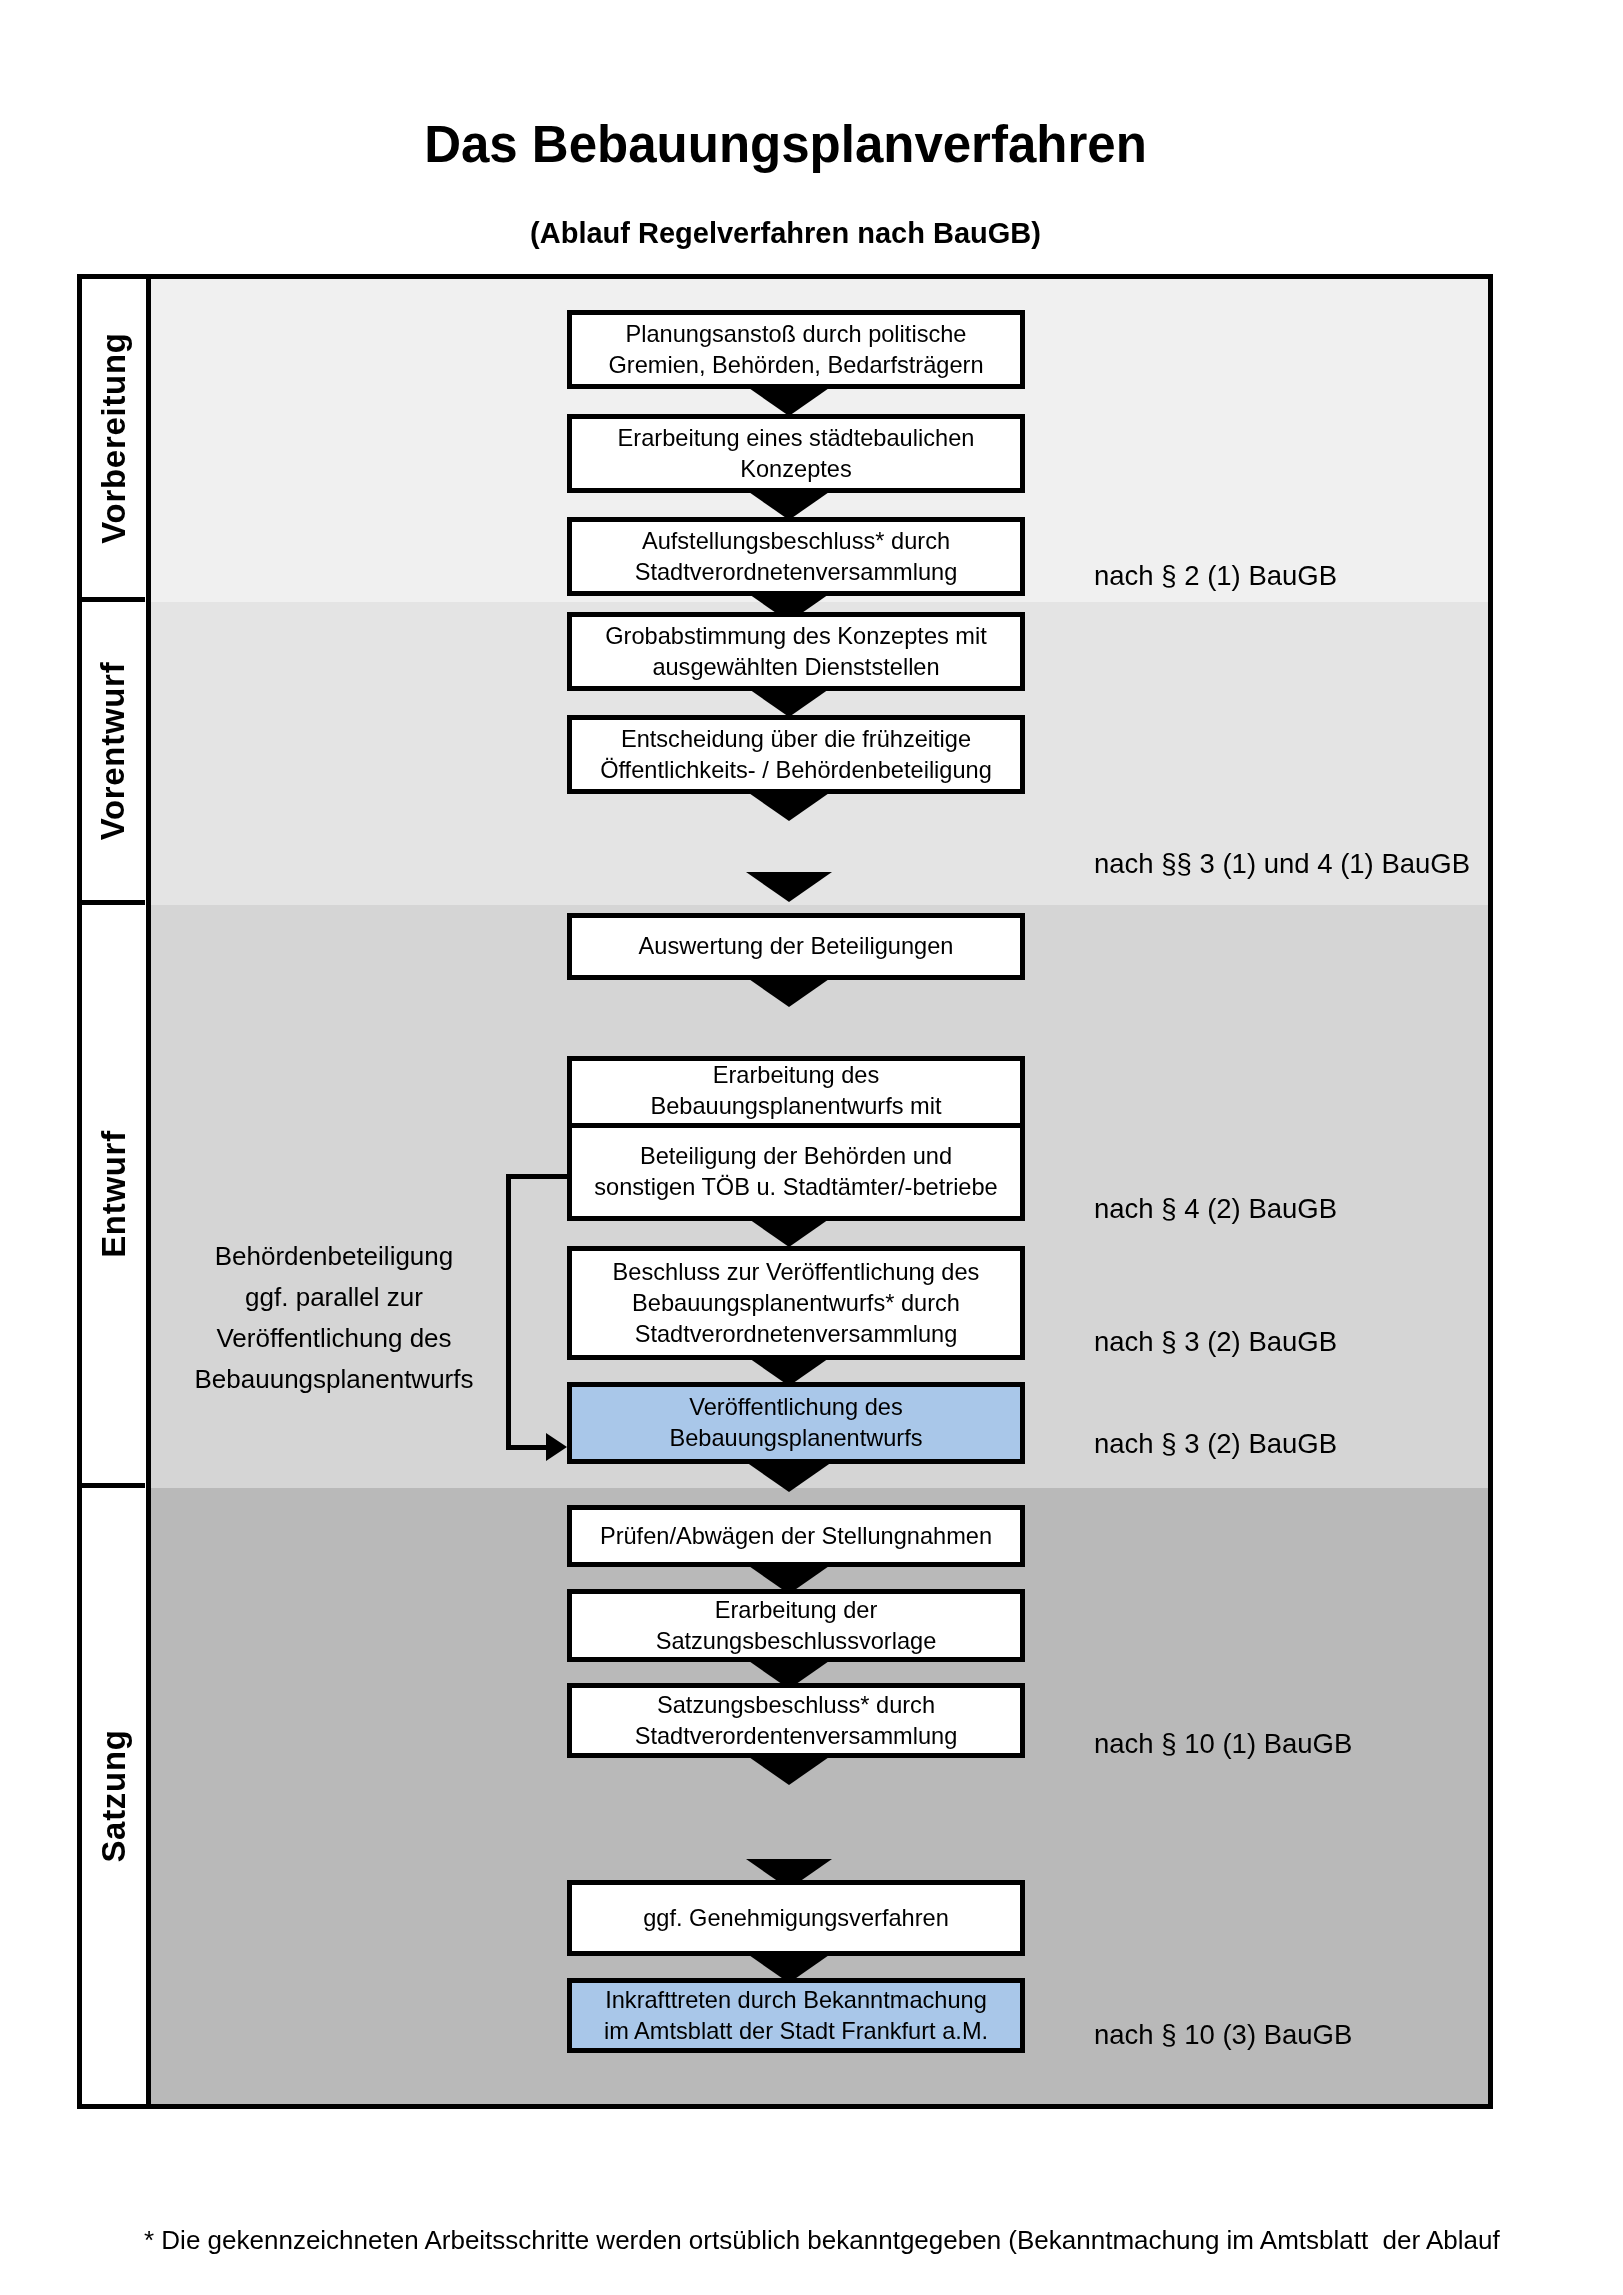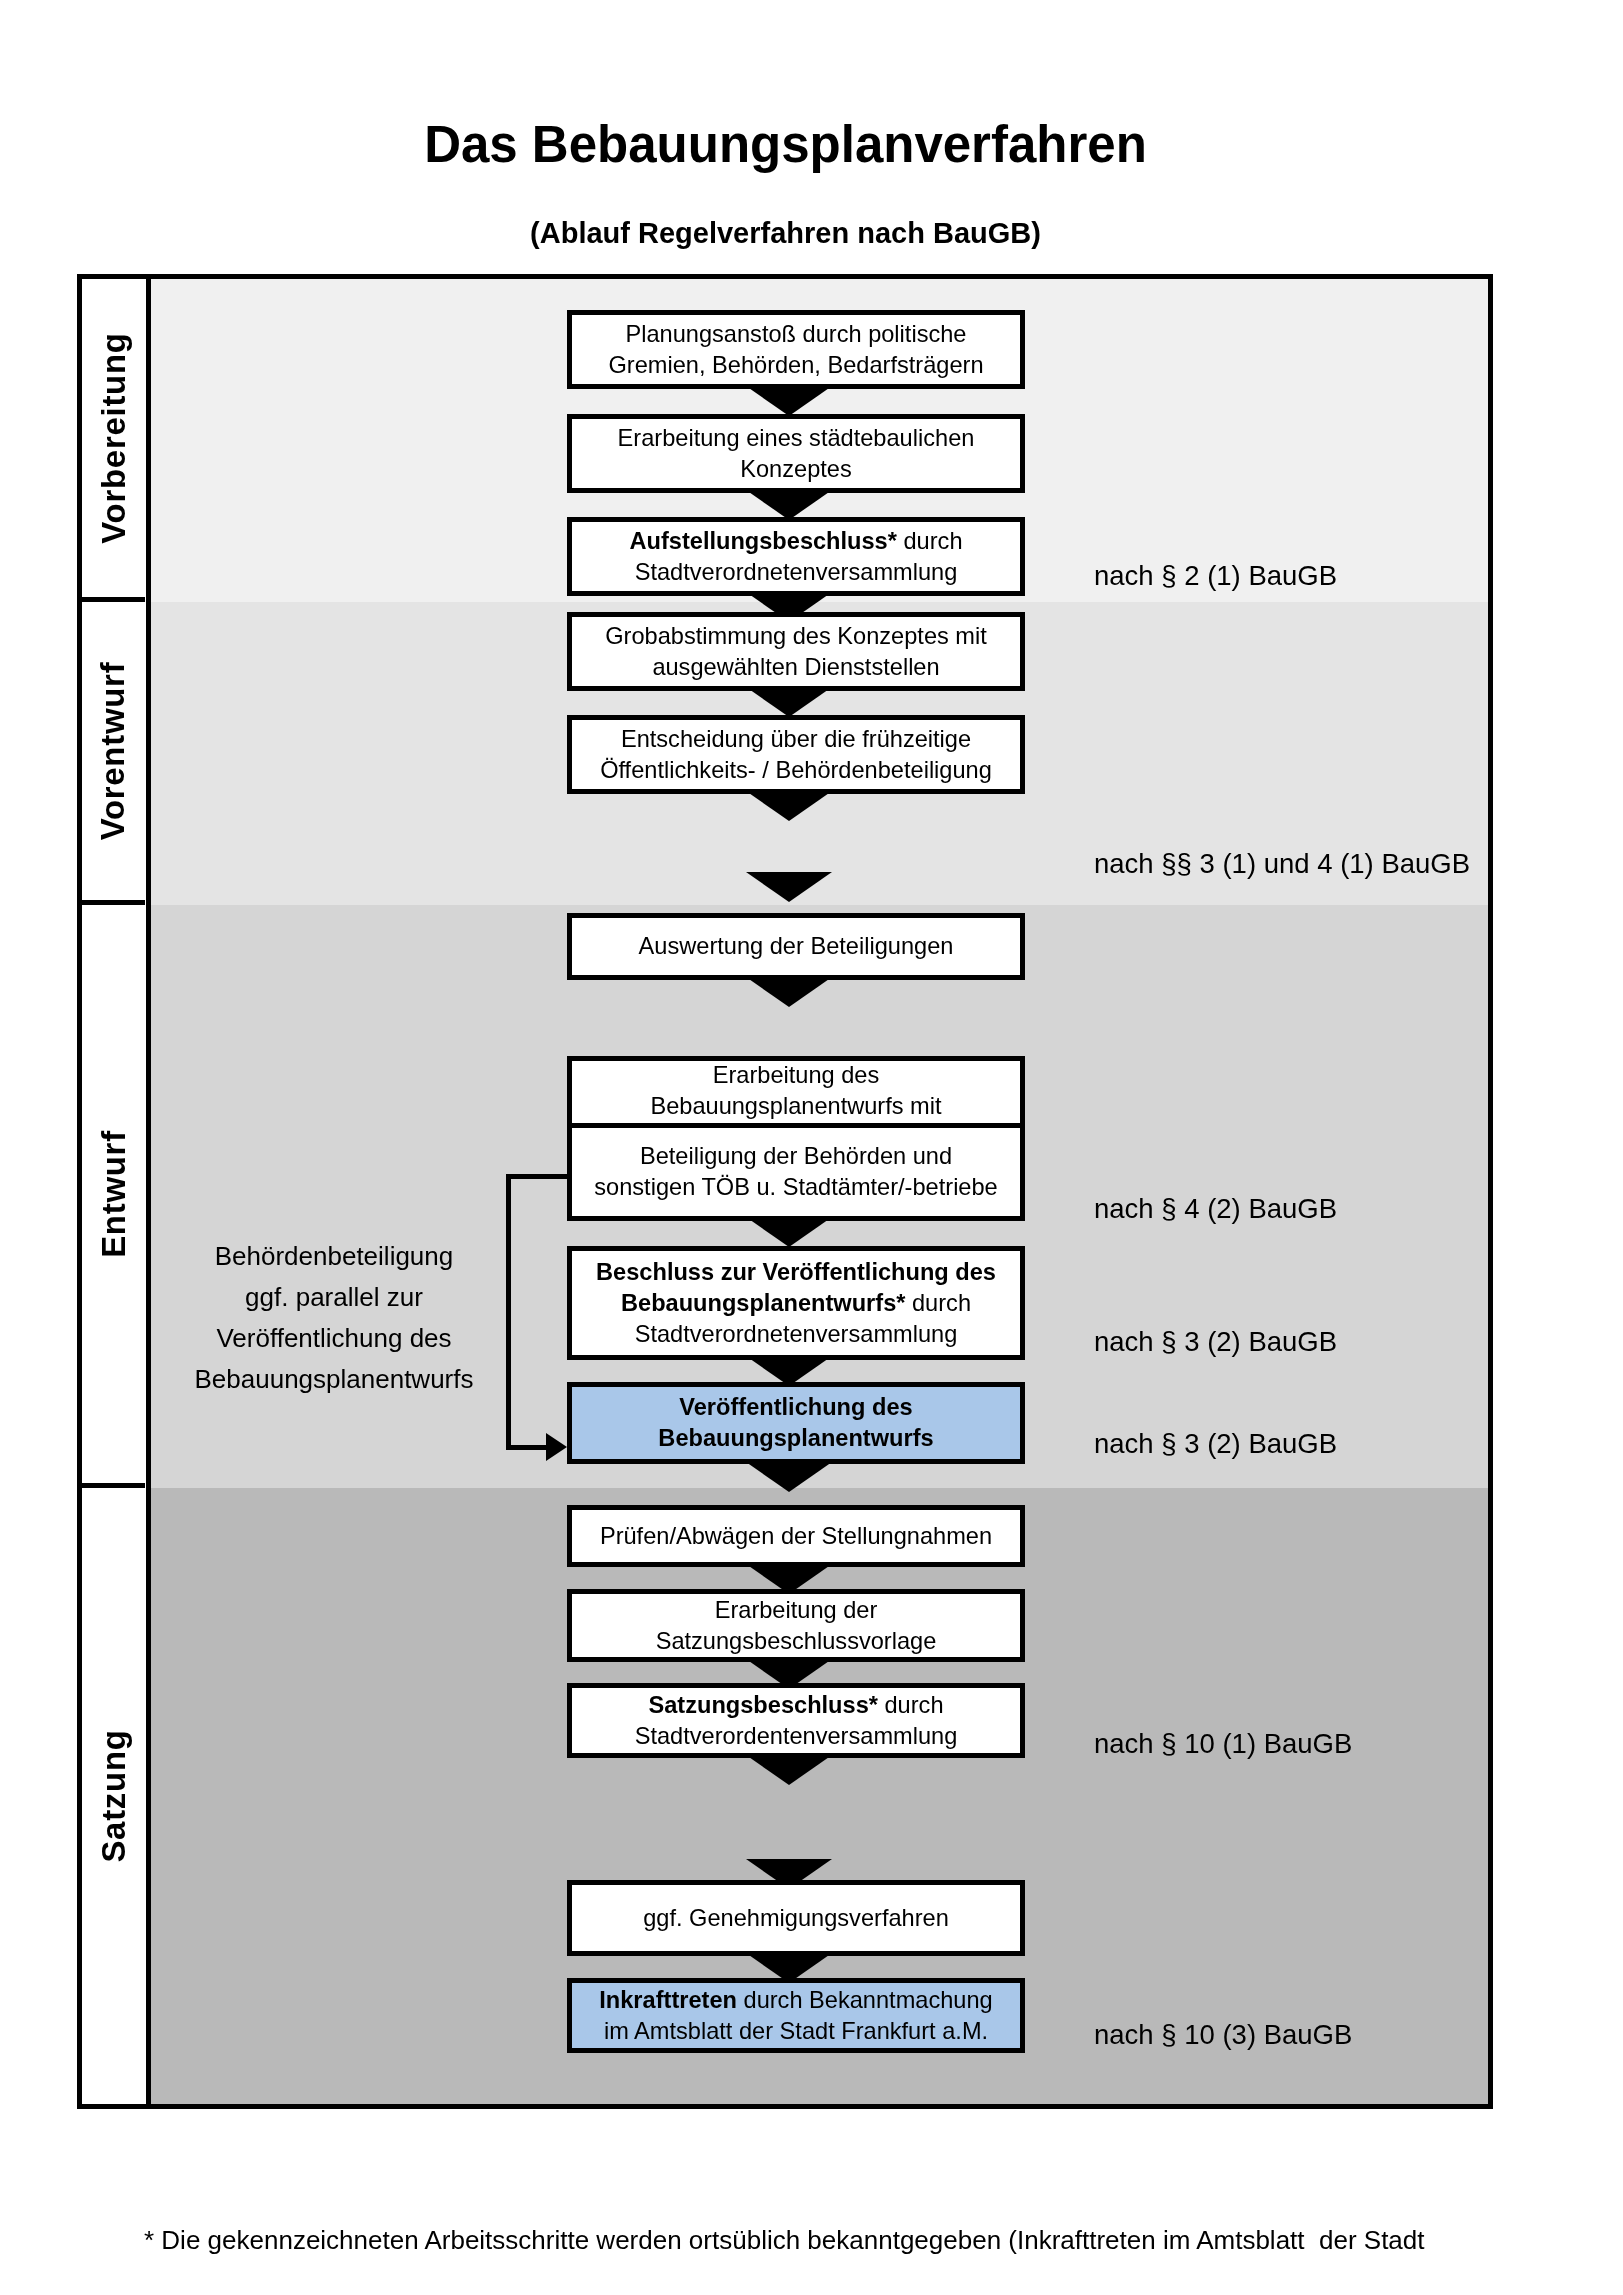--- a/index.html
+++ b/index.html
@@ -22,21 +22,21 @@
   .main{position:absolute;left:151px;top:279px;width:1337px;height:1825px;}
   .sec{width:100%;}
   .sec1{height:323px;background:#f0f0f0;}
   .sec2{height:303px;background:#e4e4e4;}
   .sec3{height:583px;background:#d5d5d5;}
   .sec4{height:616px;background:#b9b9b9;}
   .box{position:absolute;left:567px;width:458px;border:5.2px solid #000;background:#fff;
        box-sizing:border-box;display:flex;flex-direction:column;align-items:center;
        justify-content:center;font-size:23.6px;line-height:31px;text-align:center;z-index:2;}
   .box.blue{background:#a9c7e9;}
-  .bd{font-weight:bold;text-align:center;}
+  .bd{font-weight:normal;text-align:center;}
   .line{white-space:pre;}
   .s1{top:310px;height:79px}.s2{top:414px;height:79px}.s3{top:517px;height:79px}
   .s4{top:612px;height:79px}.s5{top:715px;height:79px}.s6{top:805px;height:70px}
   .s7{top:913px;height:67px}.s8{top:1056px;height:101px}.s9{top:1123px;height:98px}
   .s10{top:1246px;height:114px}.s11{top:1382px;height:82px}.s12{top:1505px;height:62px}
   .s13{top:1589px;height:73px}.s14{top:1683px;height:75px}.s15{top:1782px;height:81px}
   .s16{top:1880px;height:76px}.s17{top:1978px;height:75px}
   .arrow{position:absolute;left:746px;width:0;height:0;border-left:43px solid transparent;
          border-right:43px solid transparent;border-top:30px solid #000;z-index:1;}
   .a1{top:386px}.a2{top:490px}.a3{top:592px}.a4{top:687px}.a5{top:791px}.a6{top:872px}
@@ -179,18 +179,18 @@
   <div class="ann ann7">nach § 10 (3) BauGB</div>
 
   <div class="note">
     <div>Behördenbeteiligung</div>
     <div>ggf. parallel zur</div>
     <div>Veröffentlichung des</div>
     <div>Bebauungsplanentwurfs</div>
   </div>
 
   <div class="footnote">
-    <div>* Die gekennzeichneten Arbeitsschritte werden ortsüblich bekanntgegeben (Inkrafttreten im Amtsblatt  der Stadt</div>
+    <div>* Die gekennzeichneten Arbeitsschritte werden ortsüblich bekanntgegeben (Bekanntmachung im Amtsblatt  der Ablauf</div>
     
   </div>
 
 </div>
 
 
 </body></html>

